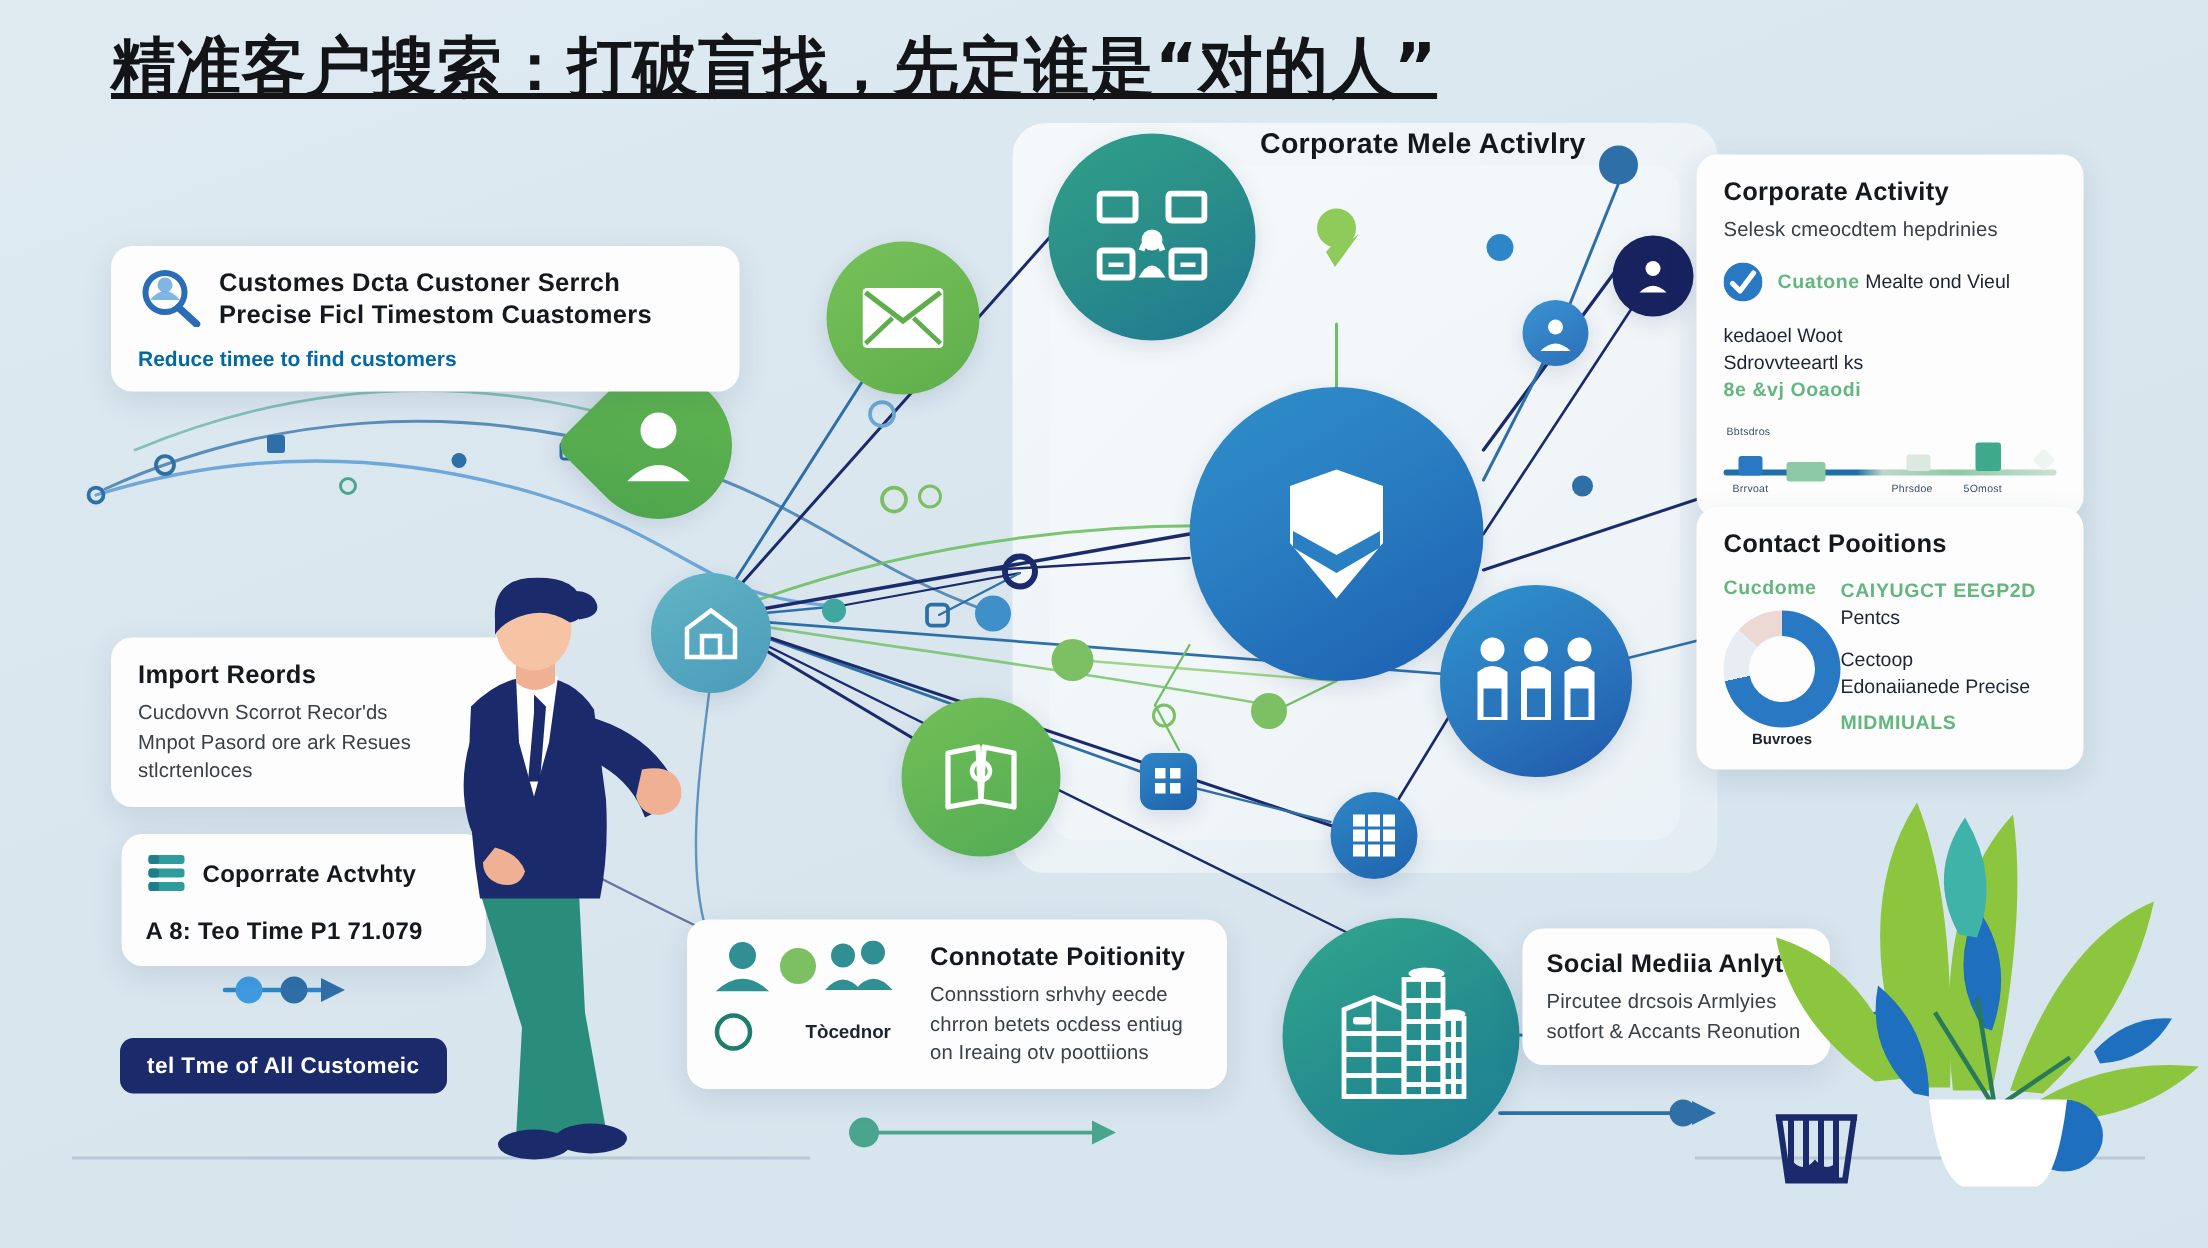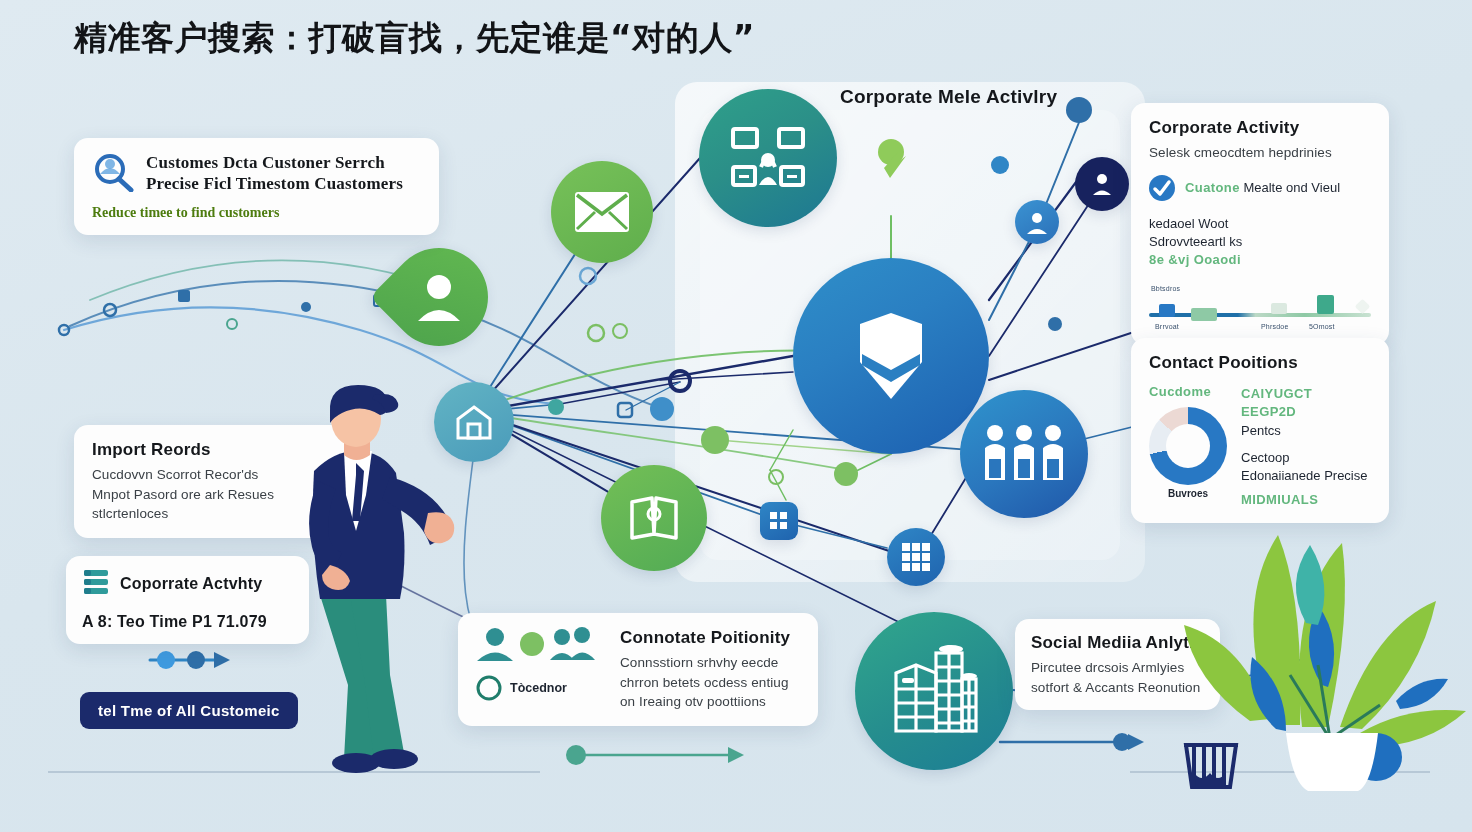--- a/index.html
+++ b/index.html
@@ -12,23 +12,24 @@
   #stage {
     position: relative;
     width: 1472px; height: 832px;
     background: linear-gradient(160deg,#dfeaf1 0%,#d9e6ee 45%,#d6e4ed 100%);
     overflow: hidden;
   }
 
   
   .page-title {
     position: absolute; left: 74px; top: 16px;
-    font-size: 33px; font-weight: 700; color: #121417;
+    font-size: 43px; font-weight: 700; color: #121417;
     letter-spacing: .5px; white-space: nowrap;
     font-family: "DejaVu Sans","Liberation Sans", sans-serif;
+    text-decoration: underline;
   }
 
   
   .bg-panel {
     position: absolute; left: 675px; top: 82px;
     width: 470px; height: 500px;
     background: linear-gradient(135deg, rgba(255,255,255,.72), rgba(255,255,255,.30));
     border-radius: 22px;
   }
   .bg-panel-2 {
@@ -97,29 +98,29 @@
   .card-title {
     font-size: 17px; font-weight: 700; color: #15181c;
     letter-spacing: .2px; line-height: 1.25;
   }
   .card-title-sm { font-size: 16px; }
   .card-sub {
     font-size: 13.5px; color: #3a4046; line-height: 1.45; margin-top: 5px;
     letter-spacing: .1px;
   }
   .card-accent {
-    font-size: 14px; font-weight: 700; color: #4d7c0f; margin-top: 10px;
+    font-size: 14px; font-weight: 700; color: #0369a1; margin-top: 10px;
   }
   .row { display: flex; align-items: center; gap: 10px; }
   .row-top { display:flex; align-items:flex-start; gap: 12px; }
 
   
-  .c-search   { left: 74px;  top: 138px; width: 365px; font-family: Liberation Serif, serif; }
+  .c-search   { left: 74px;  top: 164px; width: 419px; }
   .c-import   { left: 74px;  top: 425px; width: 272px; }
-  .c-corp     { left: 66px;  top: 556px; width: 243px; padding: 12px 16px; }
+  .c-corp     { left: 81px;  top: 556px; width: 243px; padding: 12px 16px; }
   .c-corpact  { left: 1131px;top: 103px; width: 258px; }
   .c-contact  { left: 1131px;top: 338px; width: 258px; }
   .c-connect  { left: 458px; top: 613px; width: 360px; }
   .c-social   { left: 1015px;top: 619px; width: 205px; padding: 13px 16px; }
 
   .badge-pill {
     position: absolute; left: 80px; top: 692px;
     background: #1b2a6b; color: #ffffff;
     border-radius: 9px; padding: 10px 18px;
     font-size: 15px; font-weight: 700; letter-spacing: .3px;
@@ -464,21 +465,21 @@
       <div class="blk" style="left:208px; bottom:19px; width:11px; height:11px; background:#eef4f0; transform:rotate(45deg);"></div>
       <div class="lbl" style="left:6px;   bottom:1px;">Brrvoat</div>
       <div class="lbl" style="left:112px; bottom:1px;">Phrsdoe</div>
       <div class="lbl" style="left:160px; bottom:1px;">5Omost</div>
     </div>
   </div>
 
   <div class="card c-contact">
     <div class="card-title">Contact Pooitions</div>
 
-    <div style="display:flex; gap:14px; margin-top:10px;">
+    <div style="display:flex; margin-top:10px;">
       <div>
         <div class="legend-line lg-green">Cucdome</div>
         <div class="donut-hole donut" style="background: conic-gradient(#2878c4 0deg 258deg, #e7edf3 258deg 312deg, #ecd9d4 312deg 360deg); margin-top:6px;"></div>
         <div class="donut-cap">Buvroes</div>
       </div>
       <div style="padding-top:2px;">
         <div class="legend-line lg-green">CAIYUGCT EEGP2D</div>
         <div class="legend-line lg-dark">Pentcs</div>
         <div class="legend-line lg-dark" style="margin-top:9px">Cectoop</div>
         <div class="legend-line lg-dark">Edonaiianede Precise</div>
@@ -500,21 +501,21 @@
             <circle cx="12" cy="10" r="8" fill="#2f8f92"></circle>
             <path d="M0 33 q12 -14 24 0 z" fill="#2f8f92"></path>
             <circle cx="32" cy="8" r="8" fill="#2f8f92"></circle>
             <path d="M20 33 q12 -15 25 0 z" fill="#2f8f92"></path>
           </svg>
         </div>
         <div class="row" style="margin-top:14px; gap:8px;">
           <svg width="26" height="26" viewBox="0 0 26 26">
             <circle cx="13" cy="13" r="11" fill="none" stroke="#1f7d6b" stroke-width="3"></circle>
           </svg>
-          <span class="small-cap" style="color:#1d2430;">Tòcednor</span>
+          <span class="small-cap" style="color:#1d2430;margin-left:27px;">Tòcednor</span>
         </div>
       </div>
       <div>
         <div class="card-title">Connotate Poitionity</div>
         <div class="card-sub">Connsstiorn srhvhy eecde</div>
         <div class="card-sub" style="margin-top:0">chrron betets ocdess entiug</div>
         <div class="card-sub" style="margin-top:0">on Ireaing otv poottiions</div>
       </div>
     </div>
   </div>

